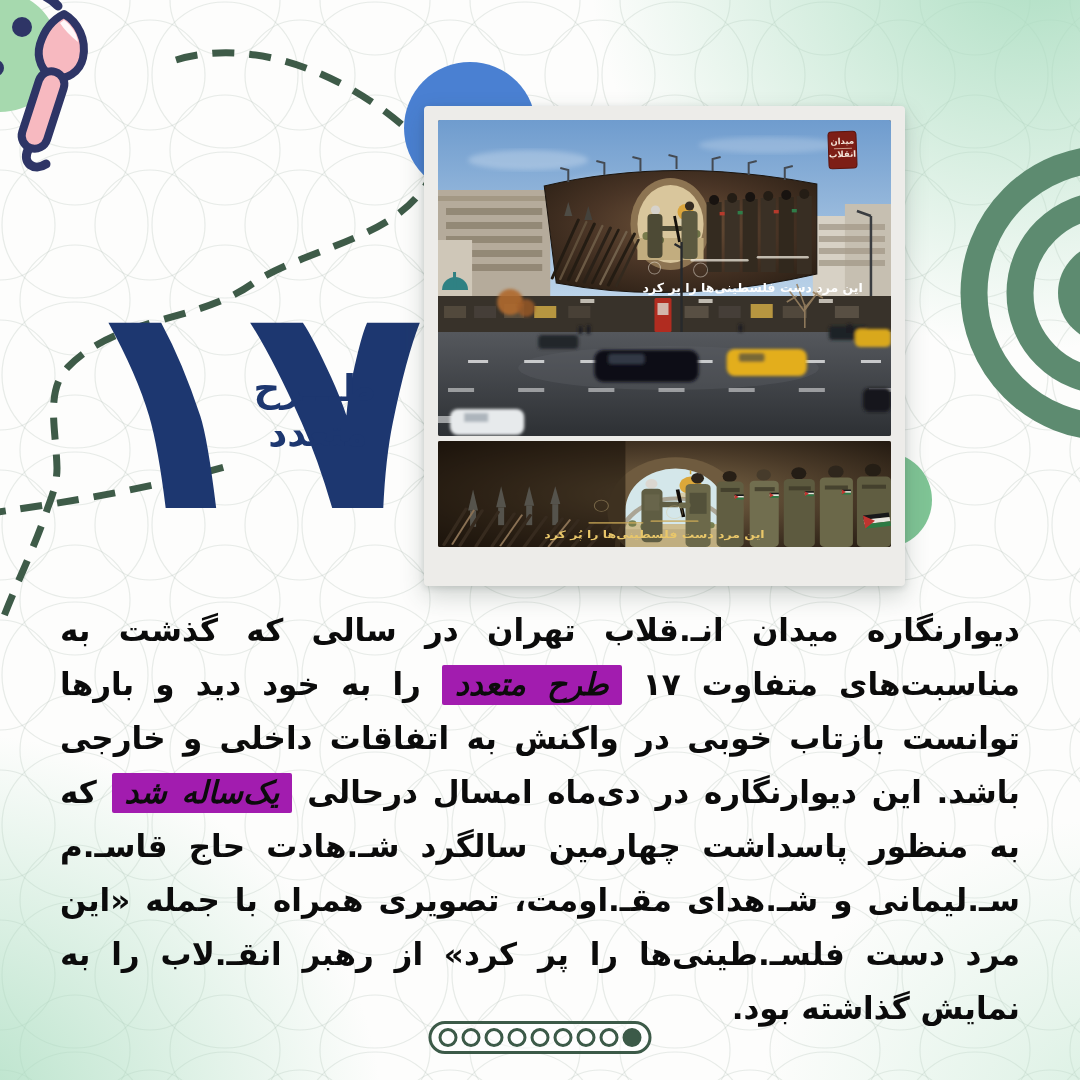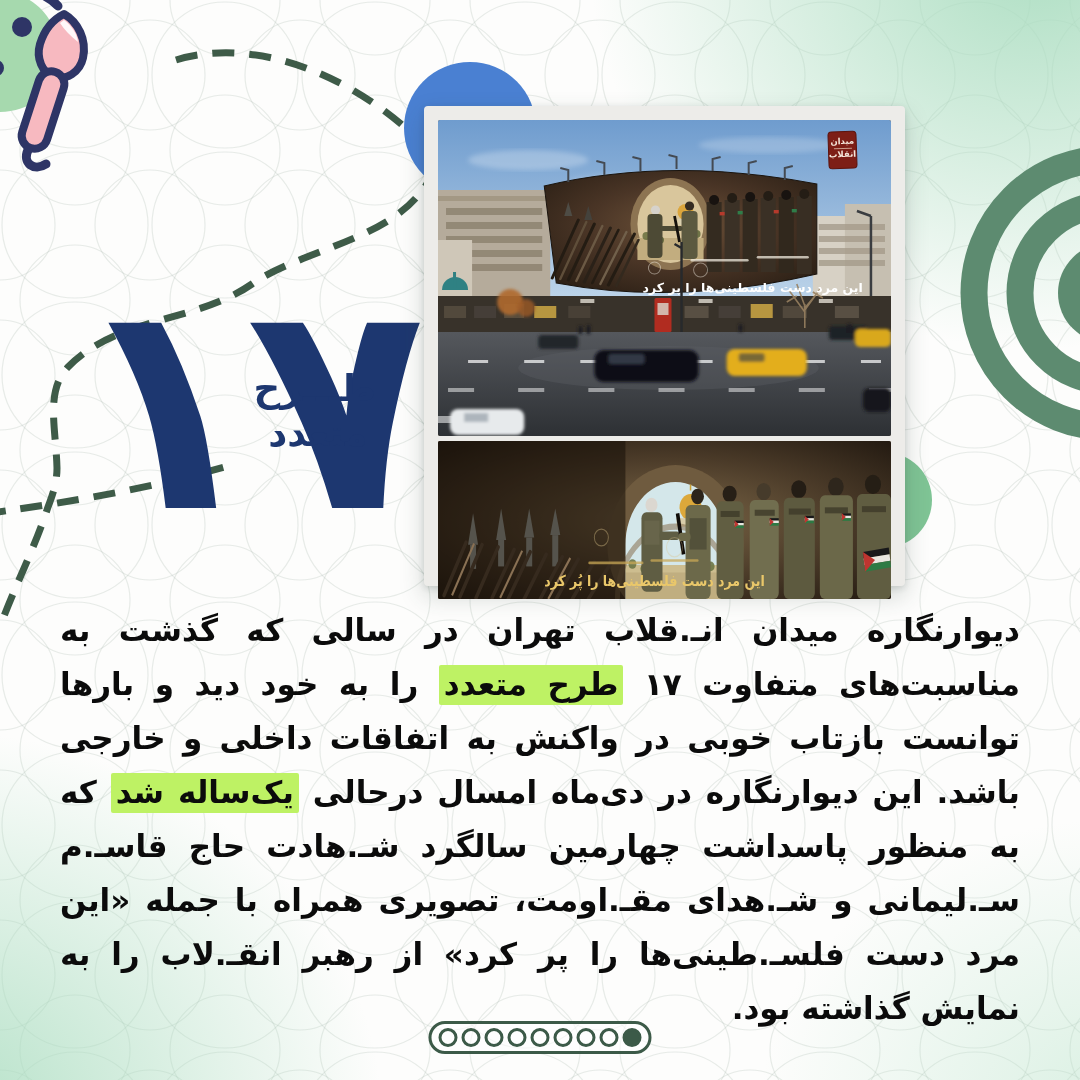--- a/index.html
+++ b/index.html
@@ -14,26 +14,26 @@
   .dashline{position:absolute;left:0;top:0;}
   .doodle{position:absolute;left:0;top:0;overflow:visible;}
   .bullseye{position:absolute;left:930px;top:120px;}
   .green-ball{position:absolute;left:836px;top:452px;width:96px;height:96px;border-radius:50%;background:#7fc495;}
   .blue-ball{position:absolute;left:404px;top:62px;width:132px;height:132px;border-radius:50%;background:#4a80d2;}
   .big-number{position:absolute;left:78px;top:261px;font-size:292px;line-height:1;font-weight:bold;color:#1d3770;transform:skewX(7deg);letter-spacing:-14px;white-space:nowrap;}
   .number-labels{position:absolute;left:260px;top:366px;width:116px;color:#1d3770;font-weight:bold;font-size:37px;line-height:1.22;text-align:center;direction:rtl;}
   .photo-card{position:absolute;left:424px;top:106px;width:481px;height:480px;background:#edece9;border-radius:4px;box-sizing:border-box;padding:14px;box-shadow:0 10px 24px rgba(50,70,60,.22),0 2px 6px rgba(50,70,60,.16);}
   .photo{position:relative;width:453px;overflow:hidden;border-radius:2px;background:#6b5a43;}
   .photo1{height:316px;margin-bottom:5px;}
-  .photo2{height:158px;}
+  .photo2{height:106px;}
   .photo svg{width:100%;height:100%;}
   .stamp{position:absolute;top:11px;right:34px;width:29px;height:38px;background:#7d1e16;border:1px solid #5c130d;border-radius:4px;color:#f4e6da;font-size:8.5px;font-weight:bold;text-align:center;line-height:1.25;padding-top:4px;box-sizing:border-box;transform:rotate(-2deg);direction:rtl;}
   .stamp .rule{width:18px;height:1px;background:#e8cdb9;margin:1px auto 0;opacity:.7;}
   .paragraph{position:absolute;left:60px;right:60px;top:603px;direction:rtl;text-align:justify;text-align-last:right;font-weight:bold;font-size:31px;line-height:54px;color:#0b0b0b;}
-  .paragraph .hl{background:#bef264;border-radius:2px;padding:1px 5px 3px;-webkit-box-decoration-break:clone;box-decoration-break:clone;}
+  .paragraph .hl{background:#a21caf;border-radius:2px;padding:1px 13px 3px;-webkit-box-decoration-break:clone;box-decoration-break:clone;font-style:italic;}
   .pagination{position:absolute;top:1021px;left:540px;transform:translateX(-50%);display:flex;direction:ltr;gap:4px;align-items:center;padding:4px 7px;border:3.5px solid #3c5a48;border-radius:22px;background:rgba(255,255,255,.55);}
   .dot{width:19px;height:19px;border-radius:50%;border:3px solid #3c5a48;box-sizing:border-box;background:transparent;}
   .dot.active{background:#3c5a48;}
 </style>
 </head>
 <body>
 
 <div id="canvas">
 
   <svg class="layer" width="1080" height="1080">

